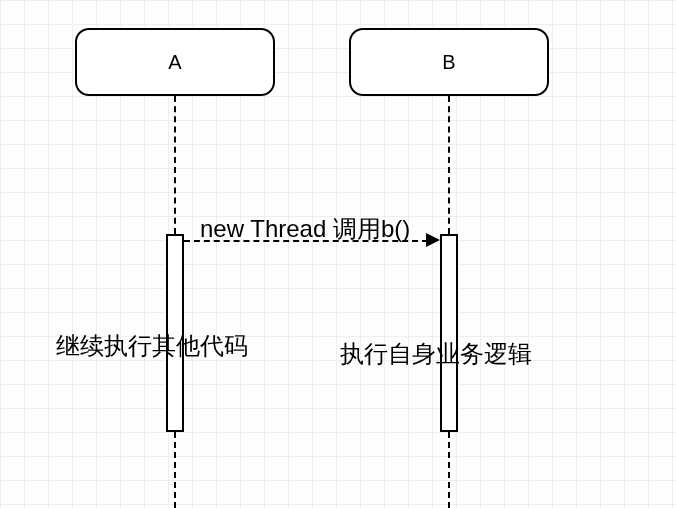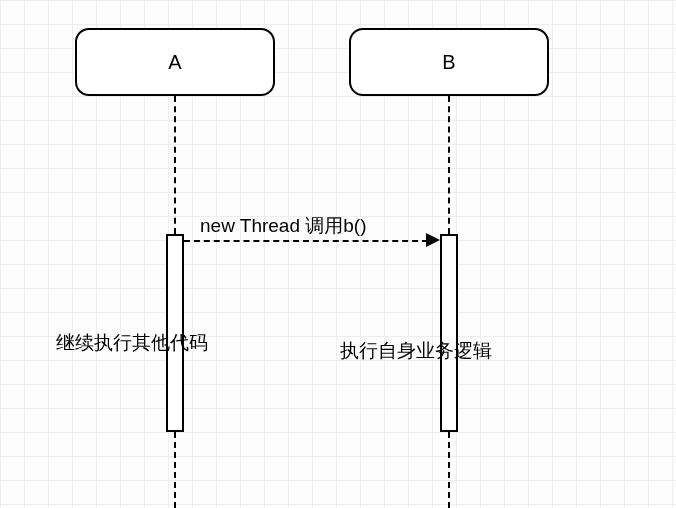--- a/index.html
+++ b/index.html
@@ -41,21 +41,21 @@
     }
     .arrowhead {
       position: absolute;
       width: 0; height: 0;
       border-top: 7px solid transparent;
       border-bottom: 7px solid transparent;
       border-left: 14px solid #000;
     }
     .label {
       position: absolute;
-      font-size: 19px;
+      font-size: 24px;
       color: #000;
       text-align: center;
       white-space: nowrap;
     }
   </style>
 </head>
 <body>
 
 <div class="participant-box" style="left:75px; top:28px; width:200px; height:68px;">
   <span>A</span>

